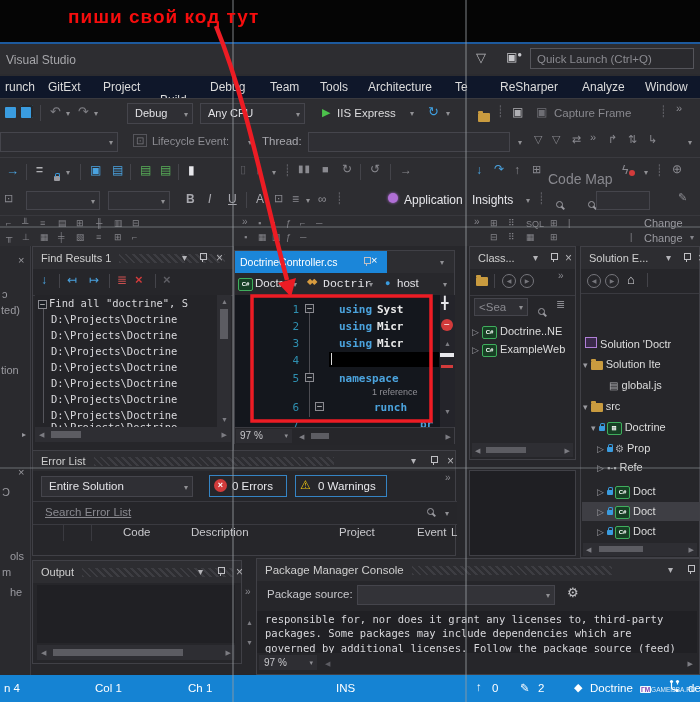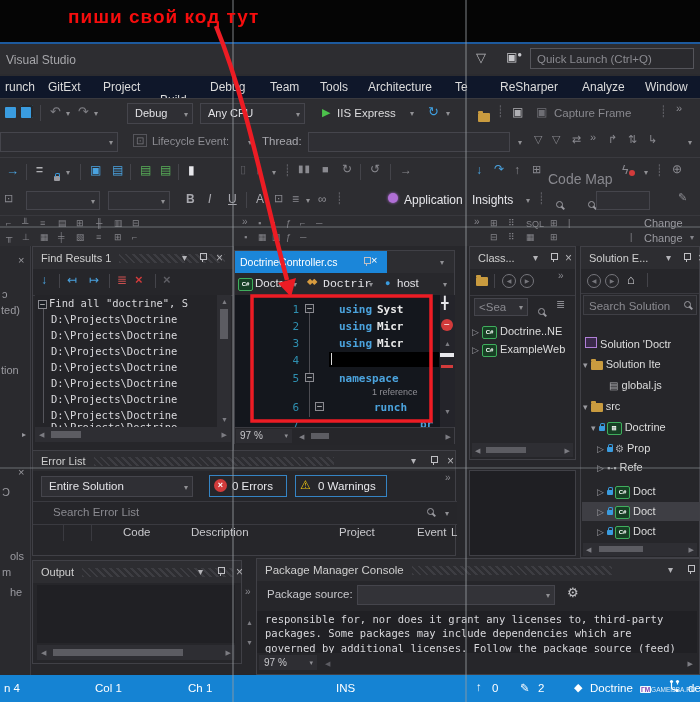--- a/index.html
+++ b/index.html
@@ -413,24 +413,20 @@
     <span class="ti" style="position:absolute;left:78px;">▾</span>
     <span class="pin" style="position:absolute;left:94px;top:6px;"></span>
     <span class="ti" style="position:absolute;left:110px;font-size:12px;">×</span>
   </div>
   <div class="abs" style="left:0;top:22px;width:100%;height:24px;border-bottom:1px solid #3a3a40;">
     <span class="circ" style="position:absolute;left:6px;top:5px;">◀</span>
     <span class="circ" style="position:absolute;left:24px;top:5px;">▶</span>
     <span class="abs" style="left:46px;top:3px;color:#d8d8dc;font-size:13px;">⌂</span>
     <span class="abs" style="left:66px;top:4px;width:1px;height:14px;background:#44444a;"></span>
   </div>
-  <div class="abs" style="left:2px;top:48px;width:114px;height:20px;background:#2a2a2e;border:1px solid #3f3f45;box-sizing:border-box;">
-    <span class="srch" style="margin-left:5px;line-height:18px;display:inline-block;">Search Solution</span>
-    <span class="mag" style="position:absolute;right:4px;top:5px;"></span>
-  </div>
   <div class="treerow" style="left:4px;top:90px;"><span style="display:inline-block;width:10px;height:9px;border:1px solid #b07fd8;background:#3a2a4a;"></span> <span>Solution 'Doctr</span></div>
   <div class="treerow" style="left:2px;top:111px;"><span class="exp">▾</span> <span class="folder"></span> <span>Solution Ite</span></div>
   <div class="treerow" style="left:28px;top:132px;"><span style="color:#b0b0b4;font-size:10px;">▤</span> <span>global.js</span></div>
   <div class="treerow" style="left:2px;top:153px;"><span class="exp">▾</span> <span class="folder"></span> <span>src</span></div>
   <div class="treerow" style="left:10px;top:174px;"><span class="exp">▾</span> <span class="lock"></span><span class="csb" style="margin-left:2px;">⊞</span> <span>Doctrine</span></div>
   <div class="treerow" style="left:16px;top:195px;"><span class="exp">▷</span> <span class="lock"></span><span style="color:#b0b0b4;font-size:10px;margin-left:2px;">⚙</span> <span>Prop</span></div>
   <div class="treerow" style="left:16px;top:214px;"><span class="exp">▷</span> <span style="color:#b0b0b4;font-size:9px;">▪-▪</span> <span>Refe</span></div>
   <div class="treerow" style="left:16px;top:238px;"><span class="exp">▷</span> <span class="lock"></span><span class="csb" style="margin-left:2px;">C#</span> <span>Doct</span></div>
   <div class="abs" style="left:1px;top:255px;width:117px;height:19px;background:#3e3e44;"></div>
   <div class="treerow" style="left:16px;top:258px;"><span class="exp">▷</span> <span class="lock"></span><span class="csb" style="margin-left:2px;">C#</span> <span>Doct</span></div>
@@ -458,21 +454,21 @@
       <span class="errc" style="position:absolute;left:4px;top:3px;">×</span>
       <span class="abs" style="left:22px;top:4px;color:#e8e8ec;font-size:11.5px;">0 Errors</span>
     </div>
     <div class="abs" style="left:262px;top:3px;width:92px;height:22px;border:1px solid #3584c4;box-sizing:border-box;">
       <span class="abs" style="left:4px;top:2px;color:#f2c811;font-size:12px;">⚠</span>
       <span class="abs" style="left:22px;top:4px;color:#e8e8ec;font-size:11.5px;">0 Warnings</span>
     </div>
     <span class="abs" style="left:412px;top:0px;color:#8a8a90;font-size:10px;">»</span>
   </div>
   <div class="abs" style="left:0;top:50px;width:424px;height:22px;background:#26262a;border-top:1px solid #3a3a40;border-bottom:1px solid #3a3a40;">
-    <span class="srch" style="margin-left:20px;line-height:20px;display:inline-block;">Search Error List</span>
+    <span class="srch" style="margin-left:12px;line-height:20px;display:inline-block;text-decoration:underline;">Search Error List</span>
     <span class="mag" style="position:absolute;right:22px;top:6px;"></span>
     <span class="dd" style="right:8px;">▾</span>
   </div>
   <div class="abs" style="left:0;top:72px;width:424px;height:20px;color:#c8c8cc;font-size:11.5px;">
     <span class="abs" style="left:30px;top:2px;width:1px;height:16px;background:#3a3a40;"></span>
     <span class="abs" style="left:58px;top:2px;width:1px;height:16px;background:#3a3a40;"></span>
     <span class="abs" style="left:90px;top:3px;">Code</span>
     <span class="abs" style="left:158px;top:3px;">Description</span>
     <span class="abs" style="left:306px;top:3px;">Project</span>
     <span class="abs" style="left:384px;top:3px;">Event</span>

